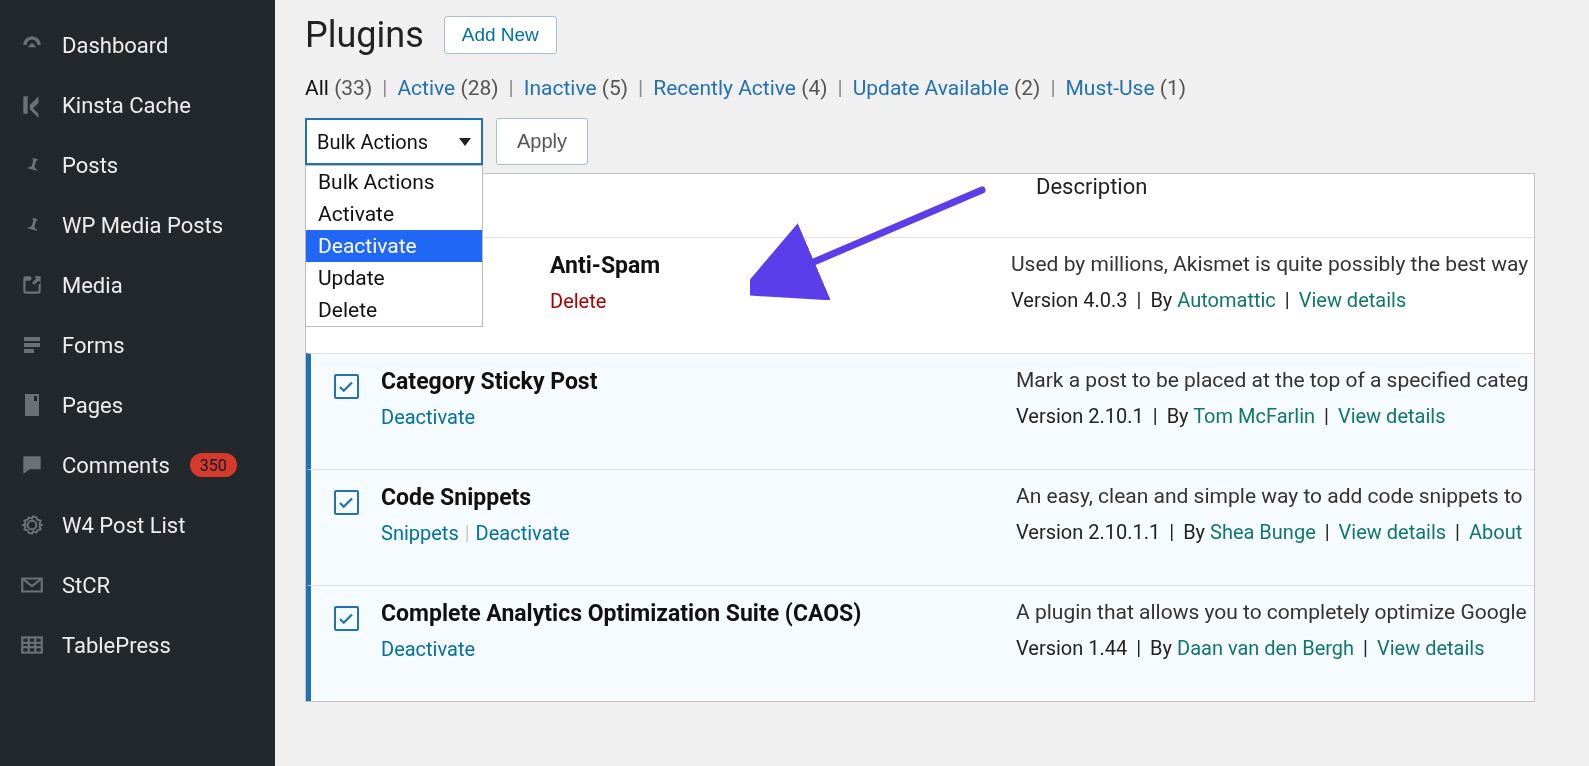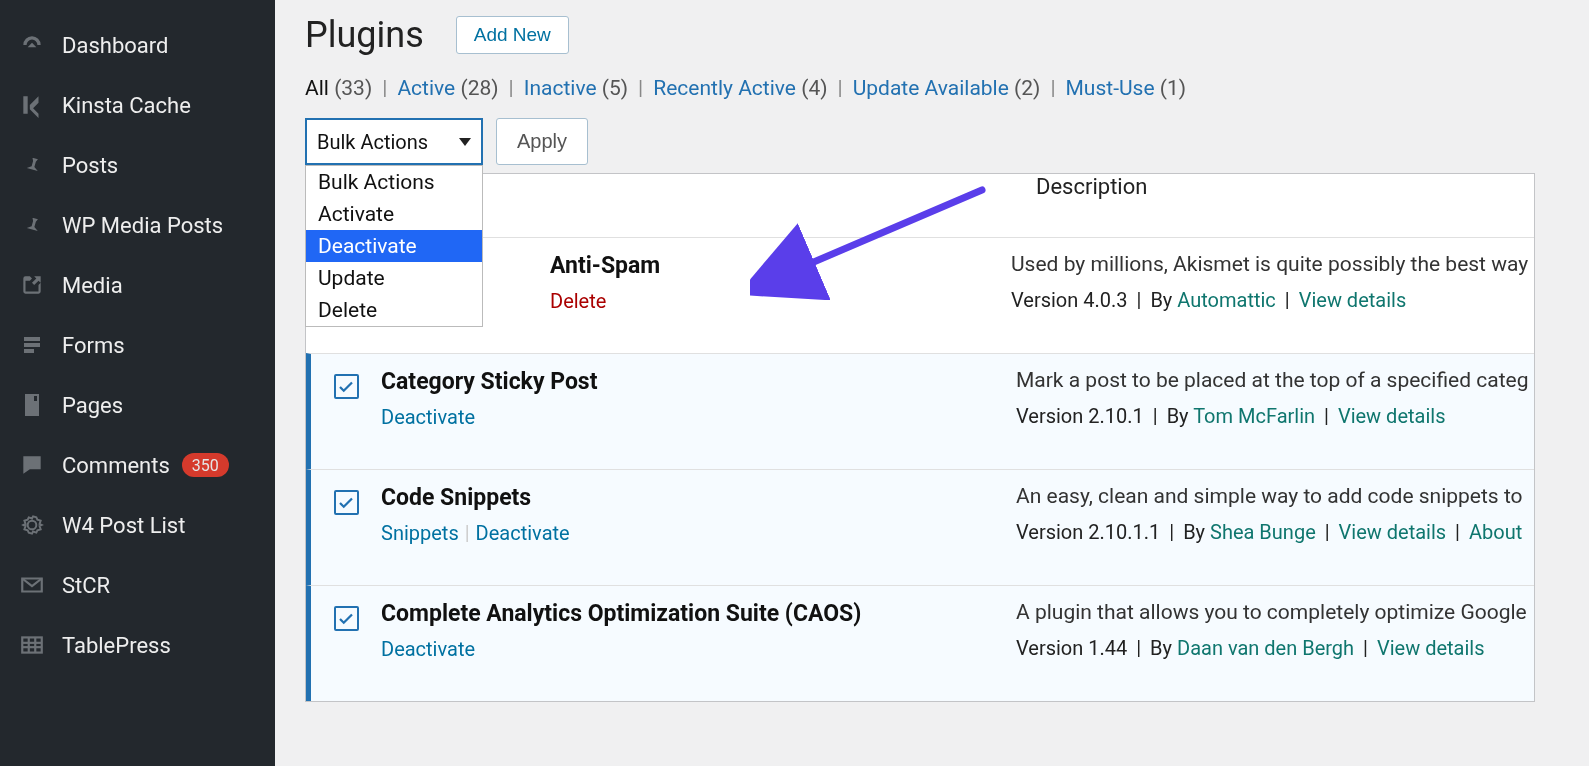--- a/index.html
+++ b/index.html
@@ -35,39 +35,39 @@
     justify-content: center;
     margin-right: 14px;
     opacity: .6;
   }
   .sidebar-item .label { font-size: 22px; }
   .badge {
     display: inline-flex;
     align-items: center;
     justify-content: center;
     background: #d53a2c;
-    color: #e5e5e5;
+    color: #0f172a;
     border-radius: 12px;
     height: 24px;
     padding: 0 10px;
     font-size: 16px;
-    margin-left: 12px;
+    margin-left: 20px;
   }
   
   .main {
     flex: 1;
     background: #f0f0f1;
     padding: 14px 30px 0 30px;
     position: relative;
     overflow: hidden;
   }
   .page-head {
     display: flex;
     align-items: center;
-    gap: 32px;
+    gap: 20px;
     margin-bottom: 20px;
   }
   .page-title {
     font-size: 36px;
     font-weight: 400;
     color: #222;
   }
   .add-new-btn {
     border: 1px solid #a7bfd0;
     background: #fff;

